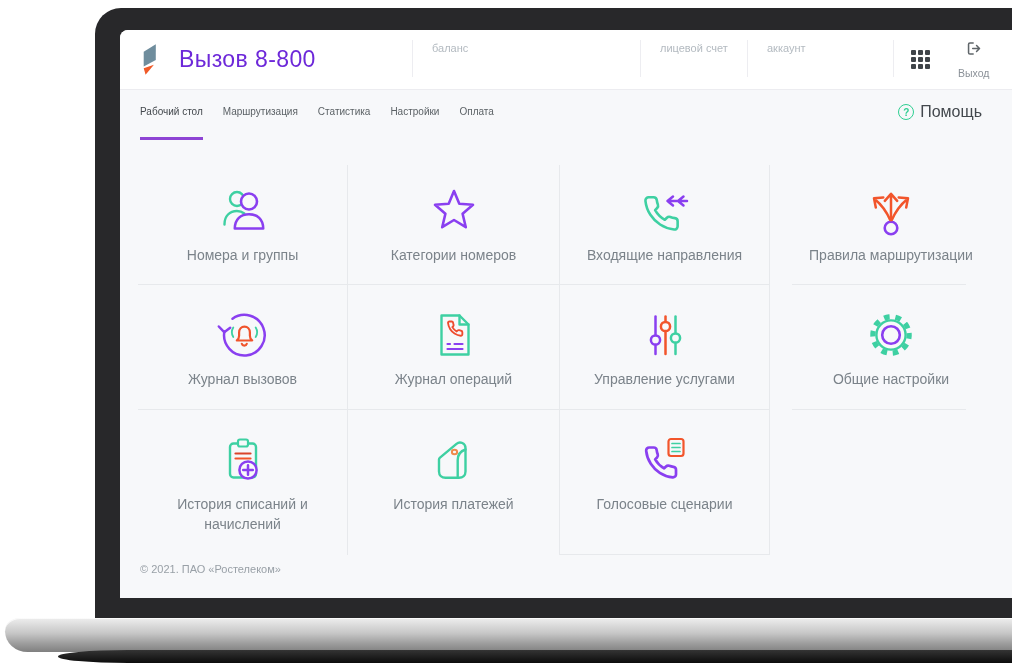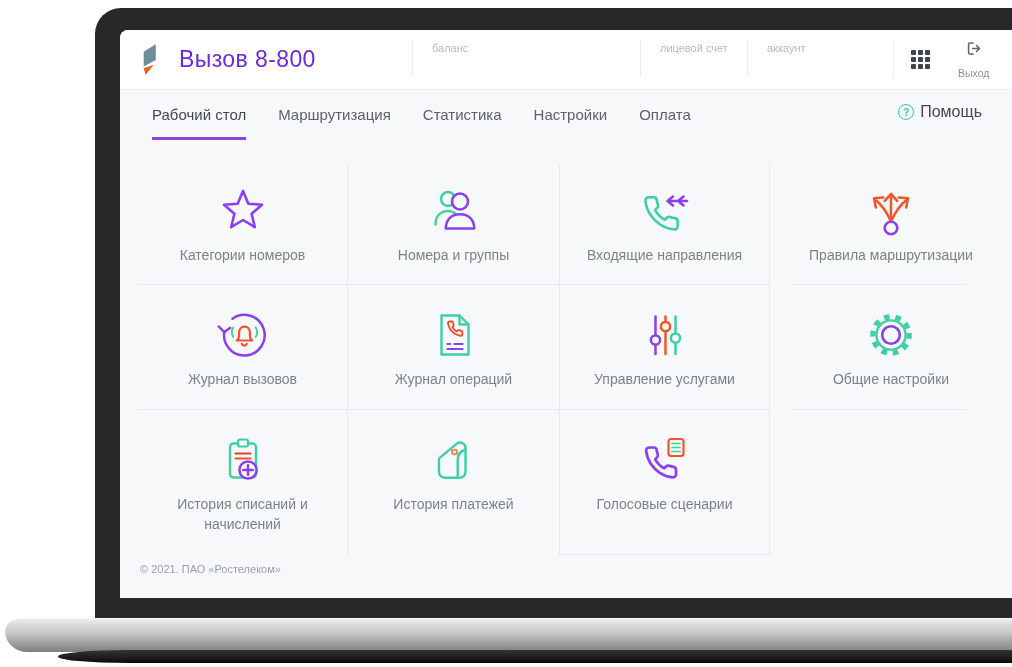--- a/index.html
+++ b/index.html
@@ -38,22 +38,22 @@
                         width:1px; background:#ededf1; }
   .apps-grid { display:grid; grid-template-columns:repeat(3,5px); grid-template-rows:repeat(3,5px);
                gap:2px; cursor:pointer; }
   .apps-grid div { background:#3f4449; border-radius:1px; }
   .logout { display:flex; flex-direction:column; align-items:center; gap:10px; cursor:pointer; }
   .logout-label { font-size:10.5px; color:#8b9198; }
 
   
   .tabs-bar { position:relative; height:50px; flex:0 0 50px; display:flex;
               padding-left:20px; gap:20px; }
-  .tab { padding-top:16px; font-size:15px; color:#5c6266; border-bottom:3px solid transparent;
-         cursor:pointer; white-space:nowrap;margin-left:12px; }
+  .tab { padding-top:16px; font-size:10px; color:#5c6266; border-bottom:3px solid transparent;
+         cursor:pointer; white-space:nowrap; }
   .tab.active { color:#43484d; border-bottom-color:#8e44d4; }
   .help { position:absolute; right:30px; top:13px; display:flex; align-items:center; gap:6px;
           cursor:pointer; }
   .help-q { width:16px; height:16px; border:1.4px solid #2fcf92; border-radius:50%;
             color:#2fcf92; font-size:10px; font-weight:bold; display:flex;
             align-items:center; justify-content:center; }
   .help-label { font-size:16px; color:#43484d; }
 
   
   .grid { margin:25px 0 0 18px; display:grid;
@@ -123,41 +123,41 @@
         <div class="tab">Настройки</div>
         <div class="tab">Оплата</div>
         <div class="help">
           <div class="help-q">?</div>
           <div class="help-label">Помощь</div>
         </div>
       </div>
 
       <div class="grid">
 
-        <div class="cell r1 c2">
-          <div class="tile-icon">
-            <svg width="56" height="56" viewBox="0 0 56 56">
-              <path d="M28 8 L33.3 20.7 L47 21.8 L36.6 30.8 L39.8 44.2 L28 37 L16.2 44.2 L19.4 30.8 L9 21.8 L22.7 20.7 Z" fill="none" stroke="#8a3ff0" stroke-width="2.6" stroke-linejoin="round"></path>
-            </svg>
-          </div>
-          <div class="tile-label">Категории номеров</div>
-        </div>
-
         <div class="cell r1 c1">
           <div class="tile-icon">
             <svg width="56" height="56" viewBox="0 0 56 56">
               <g fill="none" stroke-linecap="round" stroke-linejoin="round">
                 <circle cx="22" cy="16" r="7" stroke="#3ed0a2" stroke-width="2.4"></circle>
                 <path d="M9.5 41.5 v-.5 c0-8 5.3-13 12.4-13 2.9 0 5.4.9 7.4 2.5" stroke="#3ed0a2" stroke-width="2.4"></path>
                 <circle cx="34" cy="18.5" r="8" fill="#f8f9fa" stroke="#8a3ff0" stroke-width="2.6"></circle>
                 <path d="M19.8 45.5 c0-9.3 6-14.3 14.2-14.3 s14.2 5 14.2 14.3 z" fill="#f8f9fa" stroke="#8a3ff0" stroke-width="2.6"></path>
               </g>
             </svg>
           </div>
           <div class="tile-label">Номера и группы</div>
+        </div>
+
+        <div class="cell r1 c2">
+          <div class="tile-icon">
+            <svg width="56" height="56" viewBox="0 0 56 56">
+              <path d="M28 8 L33.3 20.7 L47 21.8 L36.6 30.8 L39.8 44.2 L28 37 L16.2 44.2 L19.4 30.8 L9 21.8 L22.7 20.7 Z" fill="none" stroke="#8a3ff0" stroke-width="2.6" stroke-linejoin="round"></path>
+            </svg>
+          </div>
+          <div class="tile-label">Категории номеров</div>
         </div>
 
         <div class="cell r1 c3">
           <div class="tile-icon">
             <svg width="56" height="56" viewBox="0 0 56 56">
               <g fill="none" stroke-linecap="round" stroke-linejoin="round">
                 <path d="M22 16.92v3a2 2 0 0 1-2.18 2 19.79 19.79 0 0 1-8.63-3.07 19.5 19.5 0 0 1-6-6 19.79 19.79 0 0 1-3.07-8.67A2 2 0 0 1 4.11 2h3a2 2 0 0 1 2 1.72 12.84 12.84 0 0 0 .7 2.81 2 2 0 0 1-.45 2.11L8.09 9.91a16 16 0 0 0 6 6l1.27-1.27a2 2 0 0 1 2.11-.45 12.84 12.84 0 0 0 2.81.7A2 2 0 0 1 22 16.92z" transform="translate(5,11) scale(1.62)" stroke="#3ed0a2" stroke-width="1.6"></path>
                 <g stroke="#8a3ff0" stroke-width="2.5">
                   <path d="M30.5 18 H40 M36 13.5 L30.5 18 L36 22.5"></path>
                   <path d="M41 18 H50 M46.5 13.5 L41 18 L46.5 22.5"></path>

